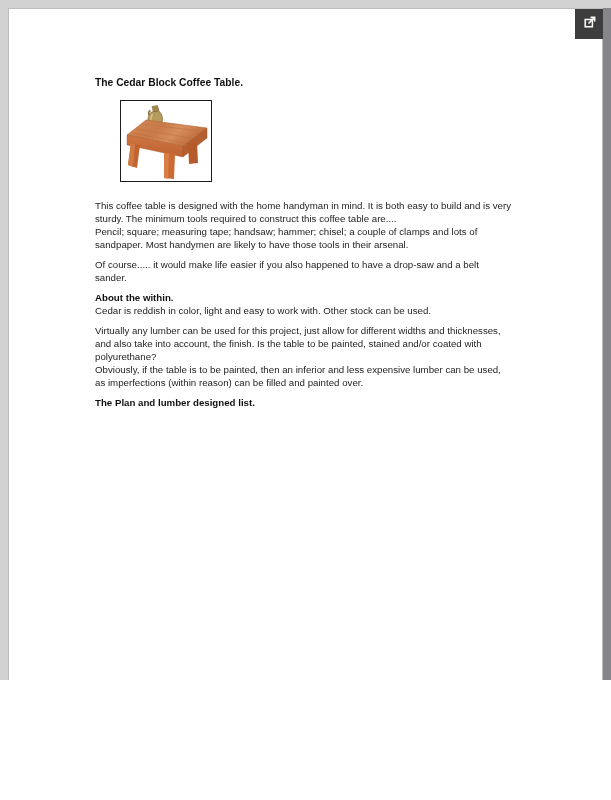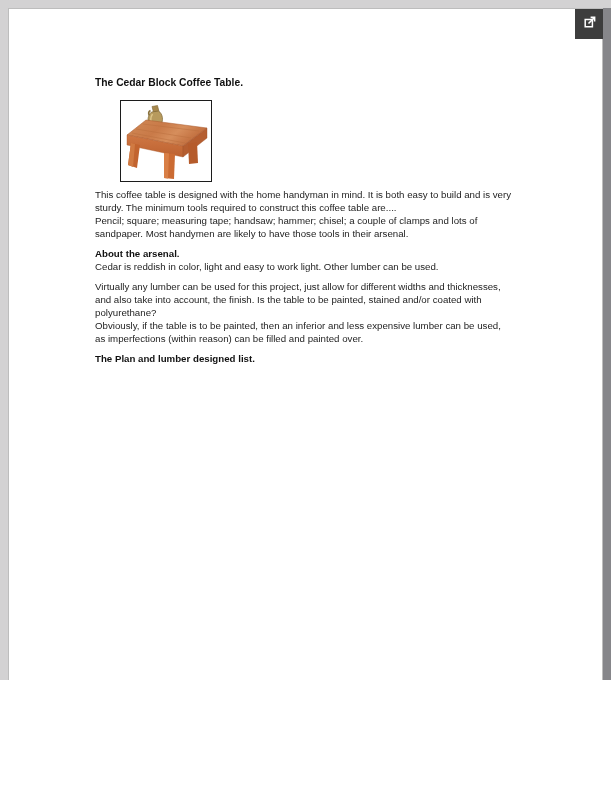--- a/index.html
+++ b/index.html
@@ -34,21 +34,21 @@
   .content{
     position:absolute;left:95px;top:76px;width:452px;z-index:2;
     color:#1d1d1d;font-size:9.7px;line-height:13px;
   }
   .doc-title{font-size:10.3px;font-weight:bold;margin:0;color:#111;}
   .img-frame{
     width:90px;height:80px;border:1px solid #1c1c1c;background:#fff;
     margin:11px 0 0 25px;
   }
   .img-frame svg{display:block;}
-  .blocks{margin-top:6px;}
+  .blocks{margin-top:17px;}
   .block{white-space:pre-line;margin:0 0 7px 0;}
   .block.heading{font-weight:bold;margin-bottom:0;color:#111;}
 </style>
 </head>
 <body>
 
 <div class="canvas">
 
   <div class="scrollbar"></div>
 
@@ -104,22 +104,24 @@
         <polygon points="43,52 48,52.5 47,77.5 43,77" fill="#d97f46"></polygon>
         <polygon points="67,43 76,41 77,62 68,63" fill="#b55b2b"></polygon>
       </svg>
     </div>
 
     <div class="blocks">
         <div class="block paragraph">This coffee table is designed with the home handyman in mind. It is both easy to build and is very
 sturdy. The minimum tools required to construct this coffee table are....
 Pencil; square; measuring tape; handsaw; hammer; chisel; a couple of clamps and lots of
 sandpaper. Most handymen are likely to have those tools in their arsenal.</div>
-        <div class="block heading">About the arsenal.</div>
-        <div class="block paragraph">Cedar is reddish in color, light and easy to work light. Other lumber can be used.</div>
+        <div class="block paragraph">Of course..... it would make life easier if you also happened to have a drop-saw and a belt
+sander.</div>
+        <div class="block heading">About the within.</div>
+        <div class="block paragraph">Cedar is reddish in color, light and easy to work with. Other stock can be used.</div>
         <div class="block paragraph">Virtually any lumber can be used for this project, just allow for different widths and thicknesses,
 and also take into account, the finish. Is the table to be painted, stained and/or coated with
 polyurethane?
 Obviously, if the table is to be painted, then an inferior and less expensive lumber can be used,
 as imperfections (within reason) can be filled and painted over.</div>
         <div class="block heading">The Plan and lumber designed list.</div>
       </div>
   </div>
 
 </div>

